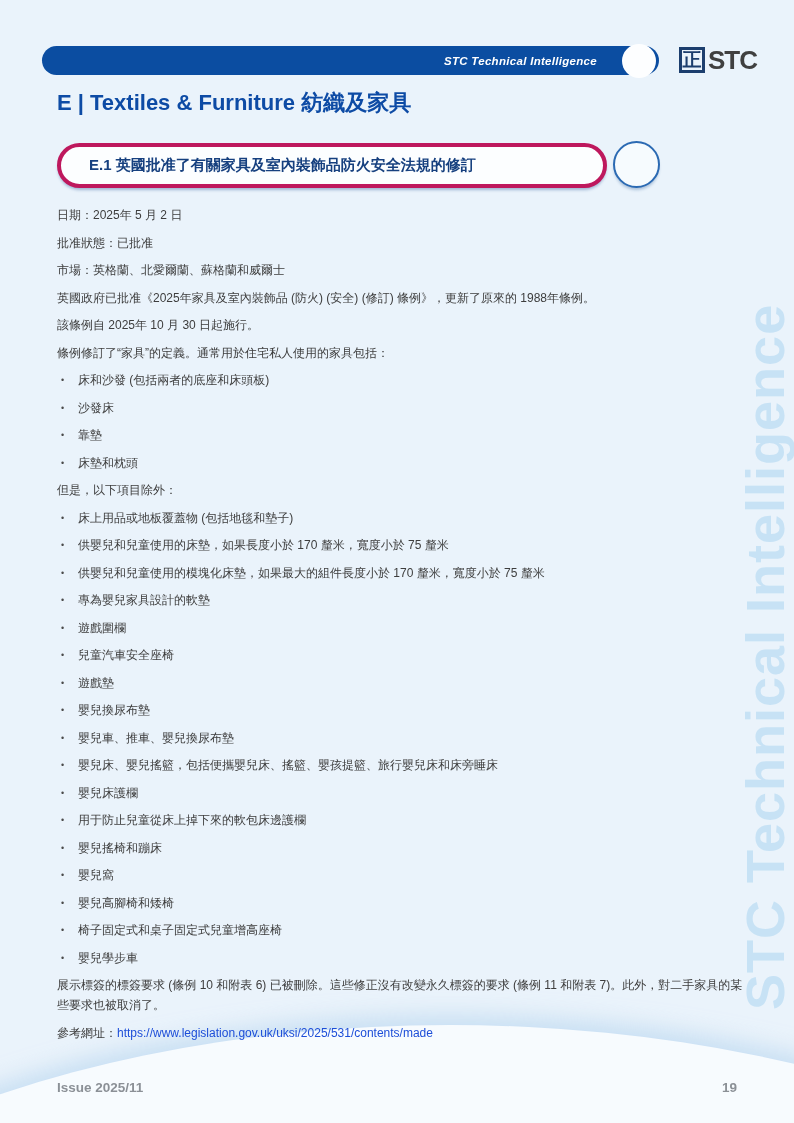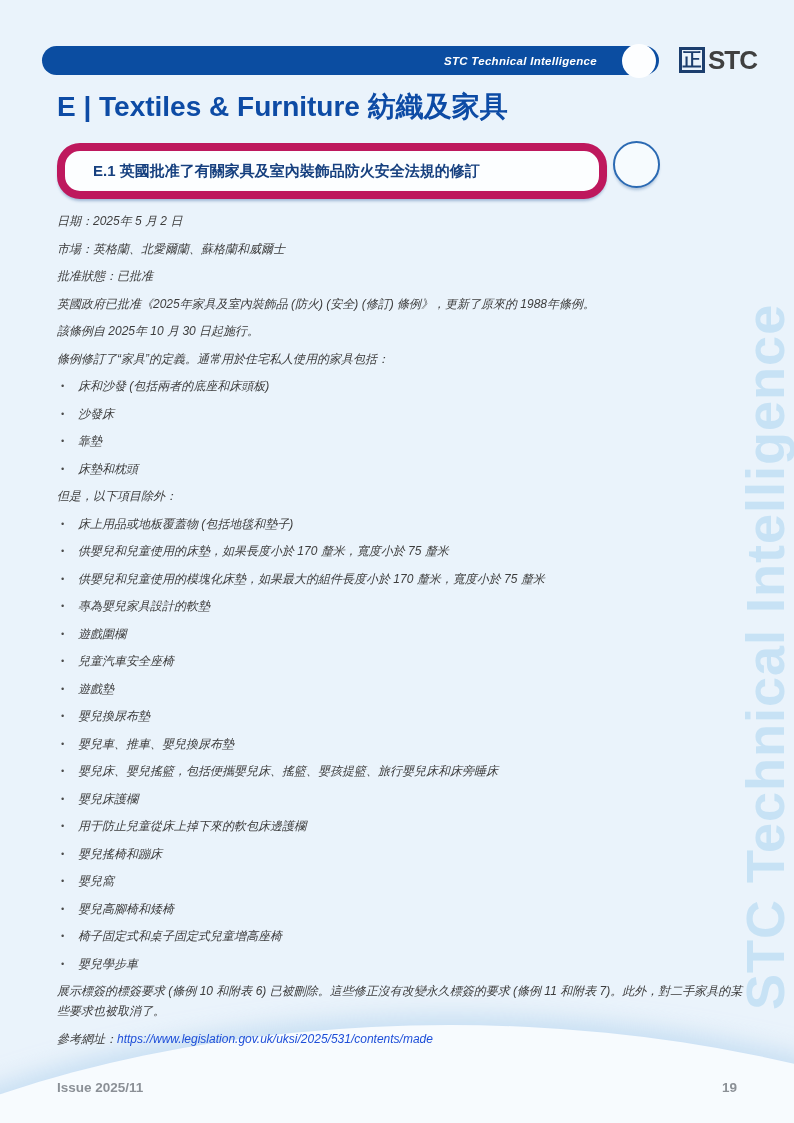--- a/index.html
+++ b/index.html
@@ -53,43 +53,43 @@
     color:#1c3e6e; font-weight:bold; font-size:19px; line-height:20px;
     text-align:center; display:inline-block;
   }
   .logo .logo-text {
     color:#404040; font-weight:900; font-size:26px; letter-spacing:-1px;
     line-height:1;
   }
   
   .section-title {
     position:absolute; left:57px; top:88px;
-    color:#0d4ba5; font-size:28px; font-weight:bold;
+    color:#0d4ba5; font-size:22px; font-weight:bold;
   }
   
   .pill {
-    position:absolute; left:57px; top:143px; width:550px; height:56px;
-    border:8px solid #be185d; border-radius:23px;
+    position:absolute; left:57px; top:143px; width:550px; height:45px;
+    border:4px solid #be185d; border-radius:23px;
     background:#fcfeff;
     display:flex; align-items:center; padding-left:28px;
     box-shadow:0 3px 3px -1px rgba(21,72,140,.35);
   }
   .pill .pill-text {
     color:#16407f; font-size:15px; font-weight:bold;
   }
   .deco-circle {
     position:absolute; left:613px; top:141px;
     width:47px; height:47px; border-radius:50%;
     border:2px solid #2b6ab3; background:#f6fbfe;
     box-shadow:0 3px 3px -1px rgba(21,72,140,.3);
   }
   
   .article-body {
-    position:absolute; left:57px; top:211px; width:692px;
-    color:#3d3d3d; font-size:12px; line-height:20px;font-style:italic;
+    position:absolute; left:57px; top:205px; width:692px;
+    color:#3d3d3d; font-size:12px; line-height:20px;
   }
   .para { margin:0 0 7.5px; }
   .bullets { margin:0; }
   .bullet-row { display:flex; margin:0 0 7.5px; }
   .bullet-row .dot {
     width:21px; flex:0 0 21px; color:#4a4a4a; font-size:9px;
     line-height:20px; padding-left:4px;
   }
   .bullet-text { flex:1; }
   .url { color:#1d4ed8; }
@@ -121,22 +121,22 @@
 
   <h1 class="section-title"><span>E | Textiles &amp; Furniture</span> <span>紡織及家具</span></h1>
 
   <div class="pill">
     <span class="pill-text">E.1 英國批准了有關家具及室內裝飾品防火安全法規的修訂</span>
   </div>
   <div class="deco-circle"></div>
 
   <div class="article-body">
       <p class="para">日期：2025年 5 月 2 日</p>
+      <p class="para">批准狀態：已批准</p>
       <p class="para">市場：英格蘭、北愛爾蘭、蘇格蘭和威爾士</p>
-      <p class="para">批准狀態：已批准</p>
       <p class="para">英國政府已批准《2025年家具及室內裝飾品 (防火) (安全) (修訂) 條例》，更新了原來的 1988年條例。</p>
       <p class="para">該條例自 2025年 10 月 30 日起施行。</p>
       <p class="para">條例修訂了“家具”的定義。通常用於住宅私人使用的家具包括：</p>
       <div class="bullets">
         <div class="bullet-row">
           <span class="dot">•</span>
           <span class="bullet-text">床和沙發 (包括兩者的底座和床頭板)</span>
         </div>
         <div class="bullet-row">
           <span class="dot">•</span>

